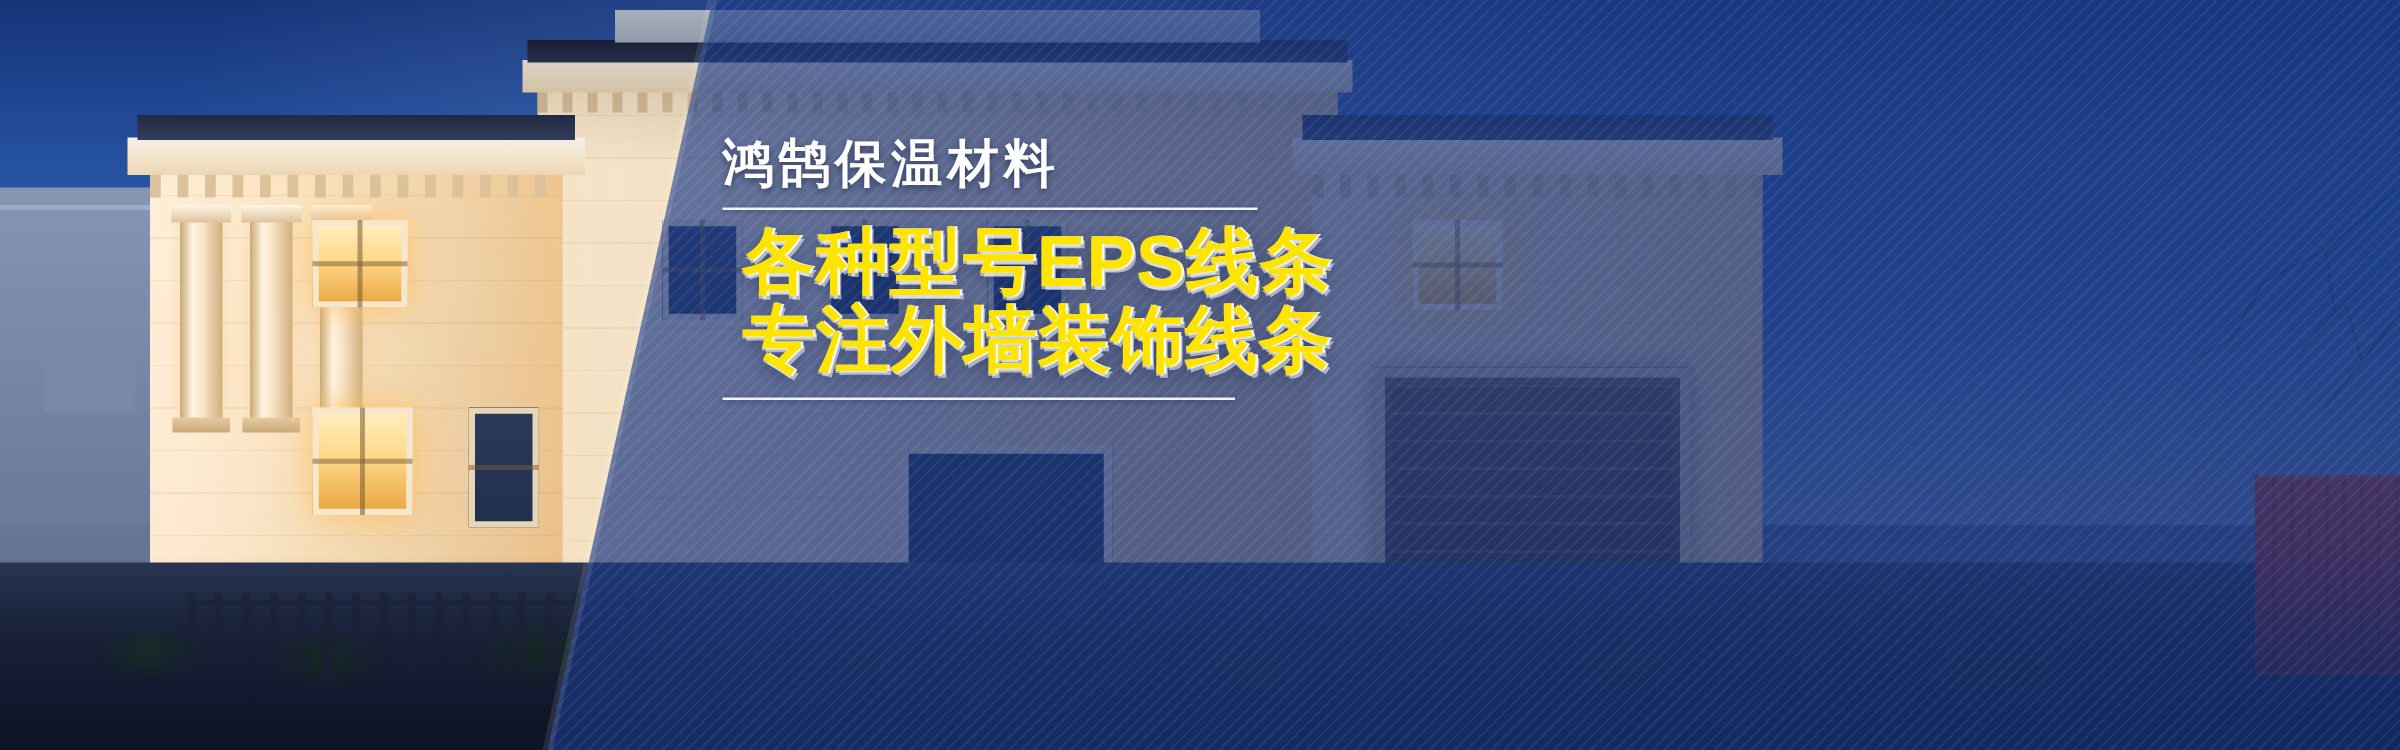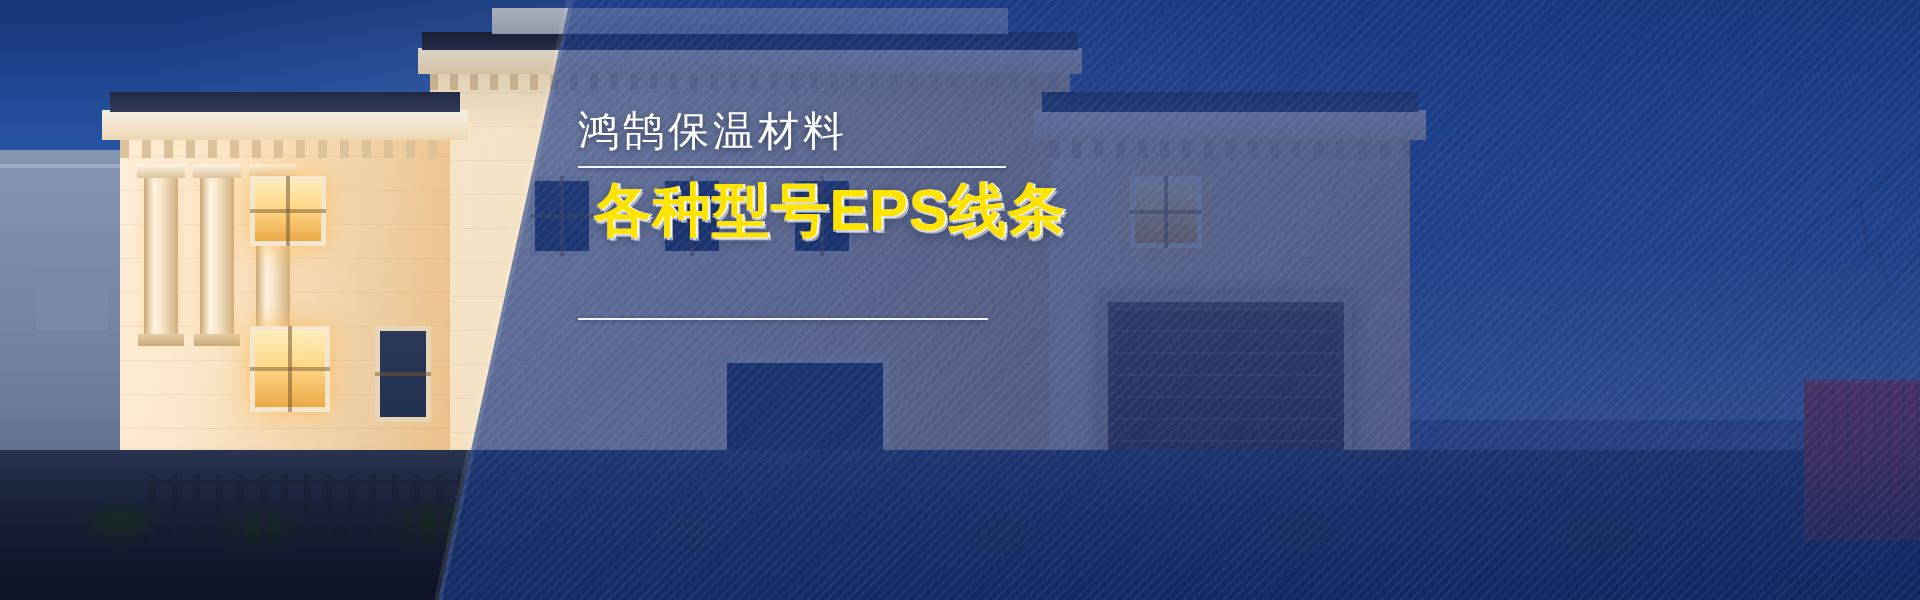--- a/index.html
+++ b/index.html
@@ -259,21 +259,21 @@
   
   .content {
     position:absolute; left:556px; top:0; width:1000px; height:600px;
   }
 
   .company {
     position:absolute; left:22px; top:104px;
     font-size: 41px;
     letter-spacing: 4px;
     color:#ffffff;
-    font-weight: 400;
+    font-weight: 700;
     text-shadow: 0 2px 6px rgba(10,20,50,.55);
     white-space: nowrap;
   }
 
   .rule-top {
     position:absolute; left:22px; top:166px; width:428px; height:2px;
     background: rgba(255,255,255,.92);
     box-shadow: 0 1px 4px rgba(10,20,50,.45);
   }
 
@@ -420,19 +420,20 @@
   <div class="overlay-edge"></div>
 
   <div class="content">
 
     <div class="company">鸿鹄保温材料</div>
 
     <div class="rule-top"></div>
 
     <div class="headline">
       <span class="headline-line">各种型号EPS线条</span>
+      <span class="headline-line">专注外墙装饰线条</span>
     </div>
 
     <div class="rule-bottom"></div>
 
 
   </div>
 </div>
 
 </body></html>

